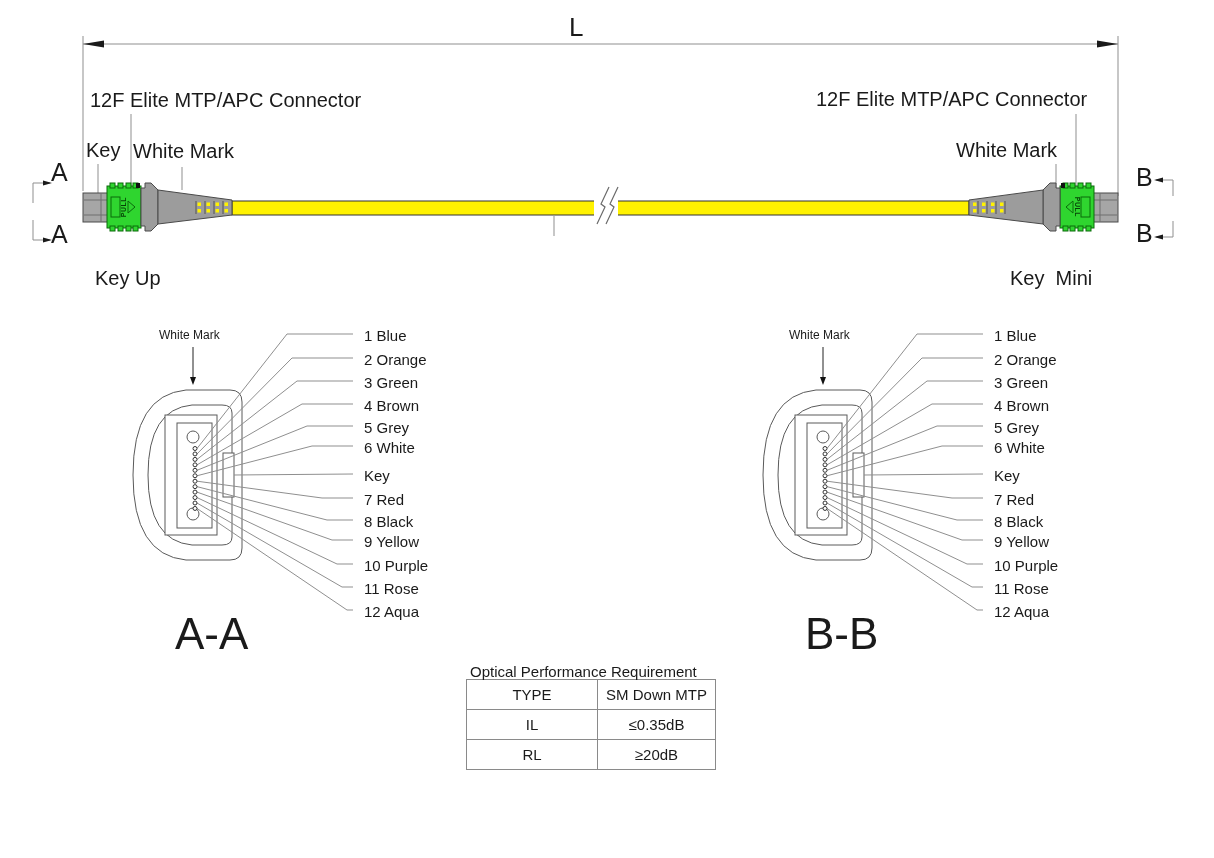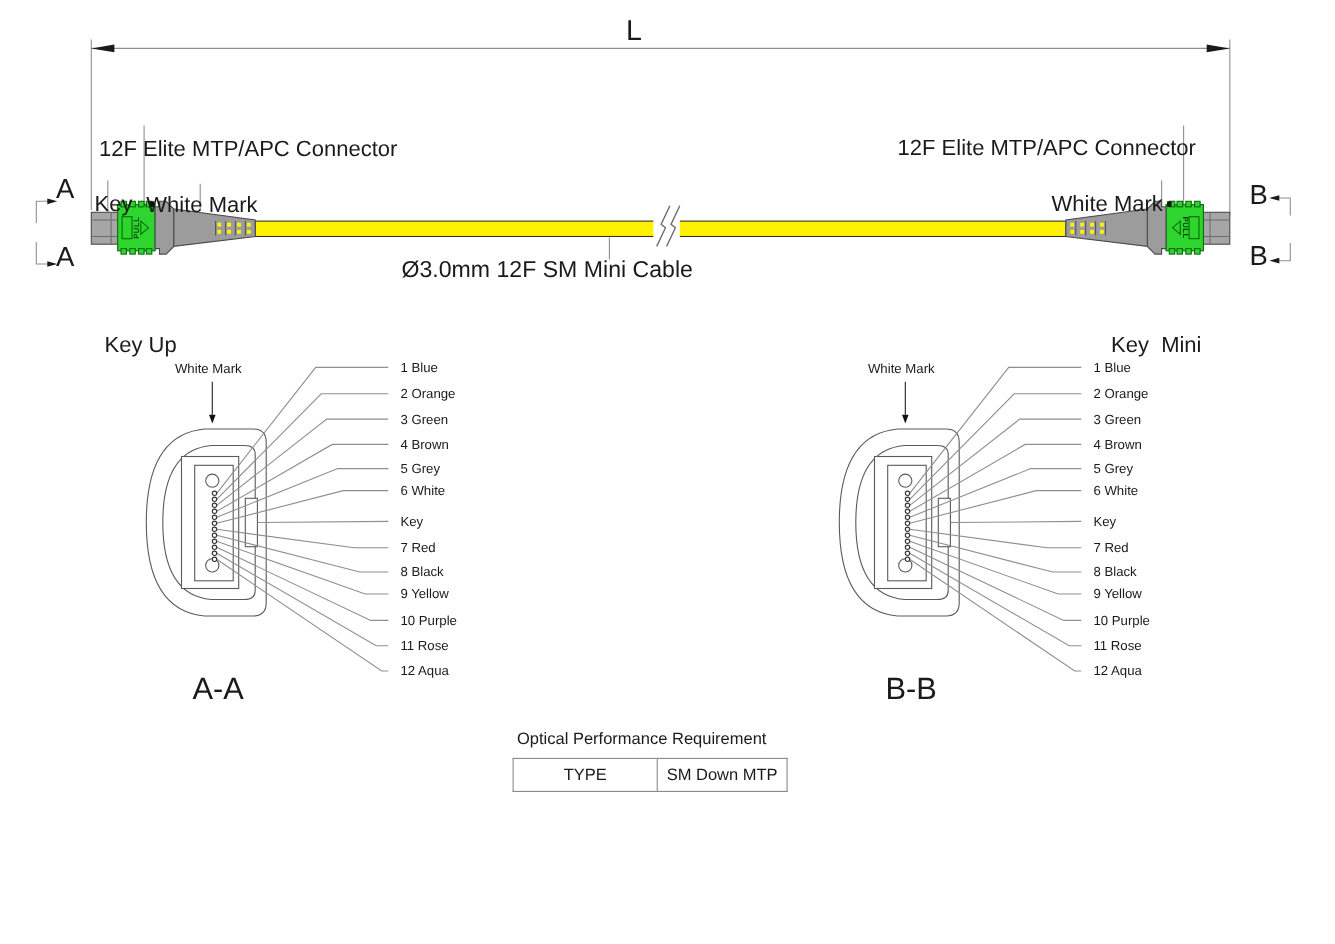--- a/index.html
+++ b/index.html
@@ -2,32 +2,32 @@
 <html><head>
 <meta charset="utf-8">
 <style>
   html,body{margin:0;padding:0;background:#fff;}
   .canvas{
     position:relative;width:1214px;height:858px;background:#fff;overflow:hidden;
     font-family:"Liberation Sans", sans-serif;color:#1a1a1a;
   }
   #art{position:absolute;left:0;top:0;}
   .lbl{position:absolute;line-height:1;white-space:nowrap;color:#1a1a1a;}
-  .fs12{font-size:12px;} .fs15{font-size:12px;} .fs20{font-size:20px;margin-top:36px;}
-  .fs21{font-size:21px;} .fs25{font-size:25px;} .fs26{font-size:26px;} .fs34{font-size:28px;}
+  .fs12{font-size:12px;} .fs15{font-size:15px;} .fs20{font-size:20px;}
+  .fs21{font-size:21px;} .fs25{font-size:25px;} .fs26{font-size:26px;} .fs34{font-size:44px;}
   .pre{white-space:pre;}
   .g{stroke:#8f8f8f;fill:none;stroke-width:1;}
   .blk{fill:#1a1a1a;stroke:none;}
   .brk{stroke:#6a6a6a;fill:none;stroke-width:1.2;}
   .face{fill:#ffffff;stroke:#5a5a5a;stroke-width:1;}
   .dot{fill:#ffffff;stroke:#333;stroke-width:1;}
   .pull{font-size:7px;font-weight:bold;fill:#063f06;letter-spacing:.5px;}
   .opt{position:absolute;left:466px;top:664px;width:252px;}
   .opt .ttl{font-size:15px;margin:0 0 0 4px;line-height:1;}
-  .opt table{border-collapse:collapse;width:250px;margin-top:10px;table-layout:fixed;}
+  .opt table{border-collapse:collapse;width:250px;table-layout:fixed;}
   .opt td{border:1px solid #8a8a8a;height:29px;text-align:center;vertical-align:middle;
           font-size:15px;padding:0;}
   .opt td.c1{width:130px;}
 </style>
 </head>
 <body>
 
 <div class="canvas">
   <svg id="art" width="1214" height="858" viewBox="0 0 1214 858">
       <line x1="83" y1="36" x2="83" y2="191" class="g"></line>
@@ -198,21 +198,20 @@
   <span class="lbl fs20" style="left:816px;top:89px;">12F Elite MTP/APC Connector</span>
   <span class="lbl fs20" style="left:86px;top:140px;">Key</span>
   <span class="lbl fs20" style="left:133px;top:141px;">White Mark</span>
   <span class="lbl fs20" style="left:956px;top:140px;">White Mark</span>
   <span class="lbl fs25" style="left:51px;top:160px;">A</span>
   <span class="lbl fs25" style="left:51px;top:222px;">A</span>
   <span class="lbl fs25" style="left:1136px;top:165px;">B</span>
   <span class="lbl fs25" style="left:1136px;top:221px;">B</span>
   <span class="lbl fs20" style="left:95px;top:268px;">Key Up</span>
   <span class="lbl fs20 pre" style="left:1010px;top:268px;">Key  Mini</span>
-  <span class="lbl fs21" style="left:365px;top:235px;">Ø3.0mm 12F SM Mini Cable</span>
 
   <span class="lbl fs12" style="left:159px;top:329px;">White Mark</span>
   <span class="lbl fs12" style="left:789px;top:329px;">White Mark</span>
   <span class="lbl fs34" style="left:175px;top:612px;">A-A</span>
   <span class="lbl fs34" style="left:805px;top:612px;">B-B</span>
   <div id="fibers-left">
       <span class="lbl fs15" style="left: 364px; top: 328px;">1 Blue</span>
       <span class="lbl fs15" style="left: 364px; top: 352px;">2 Orange</span>
       <span class="lbl fs15" style="left: 364px; top: 375px;">3 Green</span>
       <span class="lbl fs15" style="left: 364px; top: 398px;">4 Brown</span>
@@ -243,16 +242,24 @@
     </div>
 
   <div class="opt">
     <div class="ttl">Optical Performance Requirement</div>
     <table>
       <tbody>
           <tr>
         <td class="c1">TYPE</td>
         <td>SM Down MTP</td>
       </tr>
+      <tr>
+        <td class="c1">IL</td>
+        <td>≤0.35dB</td>
+      </tr>
+      <tr>
+        <td class="c1">RL</td>
+        <td>≥20dB</td>
+      </tr>
     </tbody>
       </table>
   </div>
 </div>
 
 </body></html>

